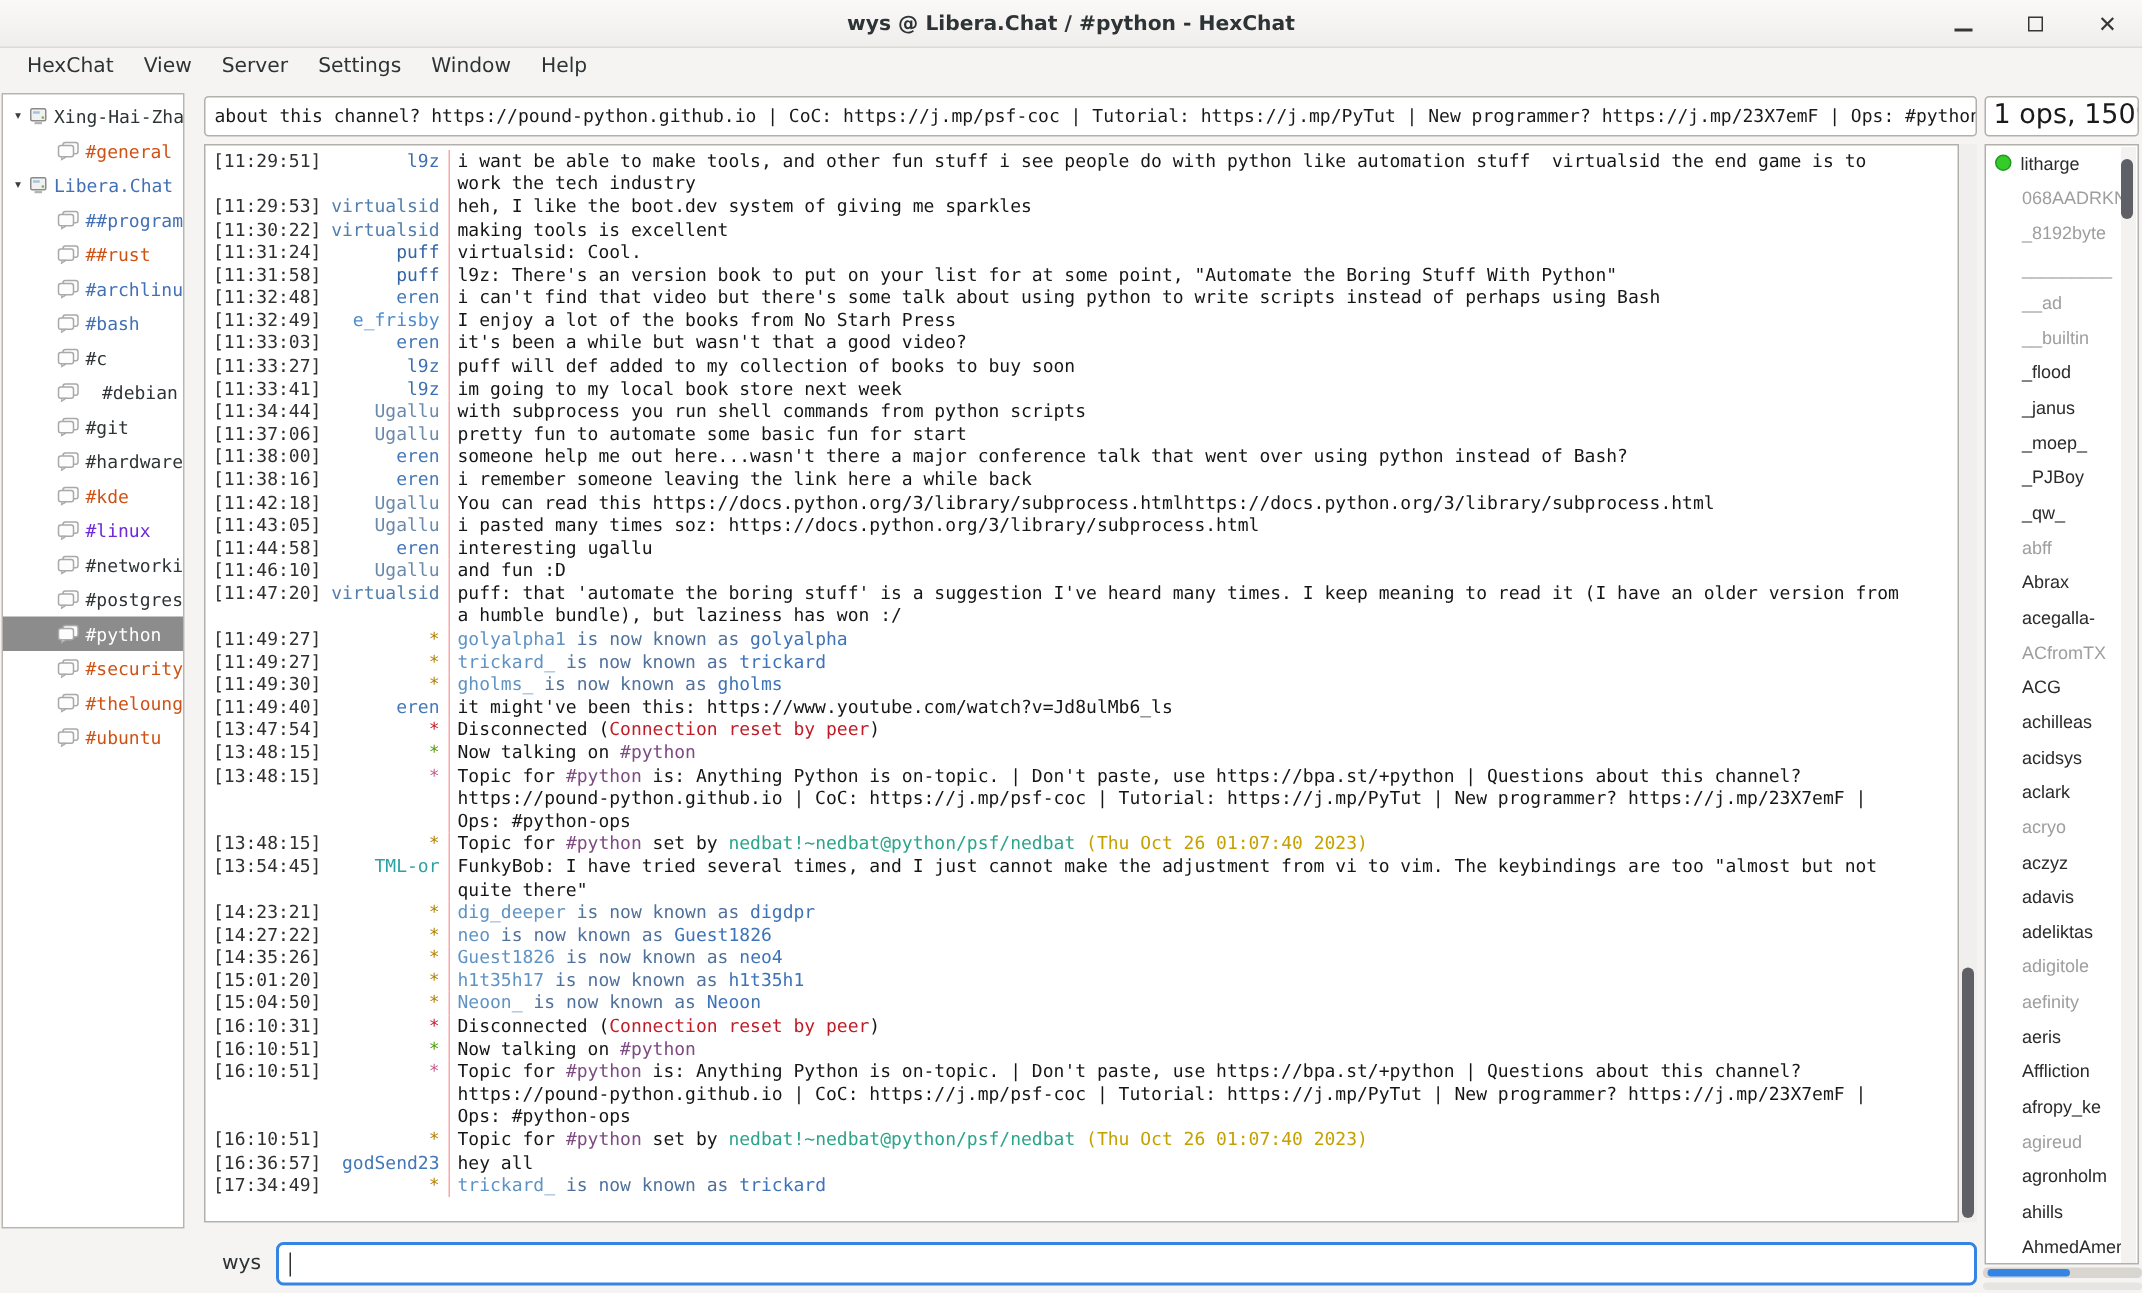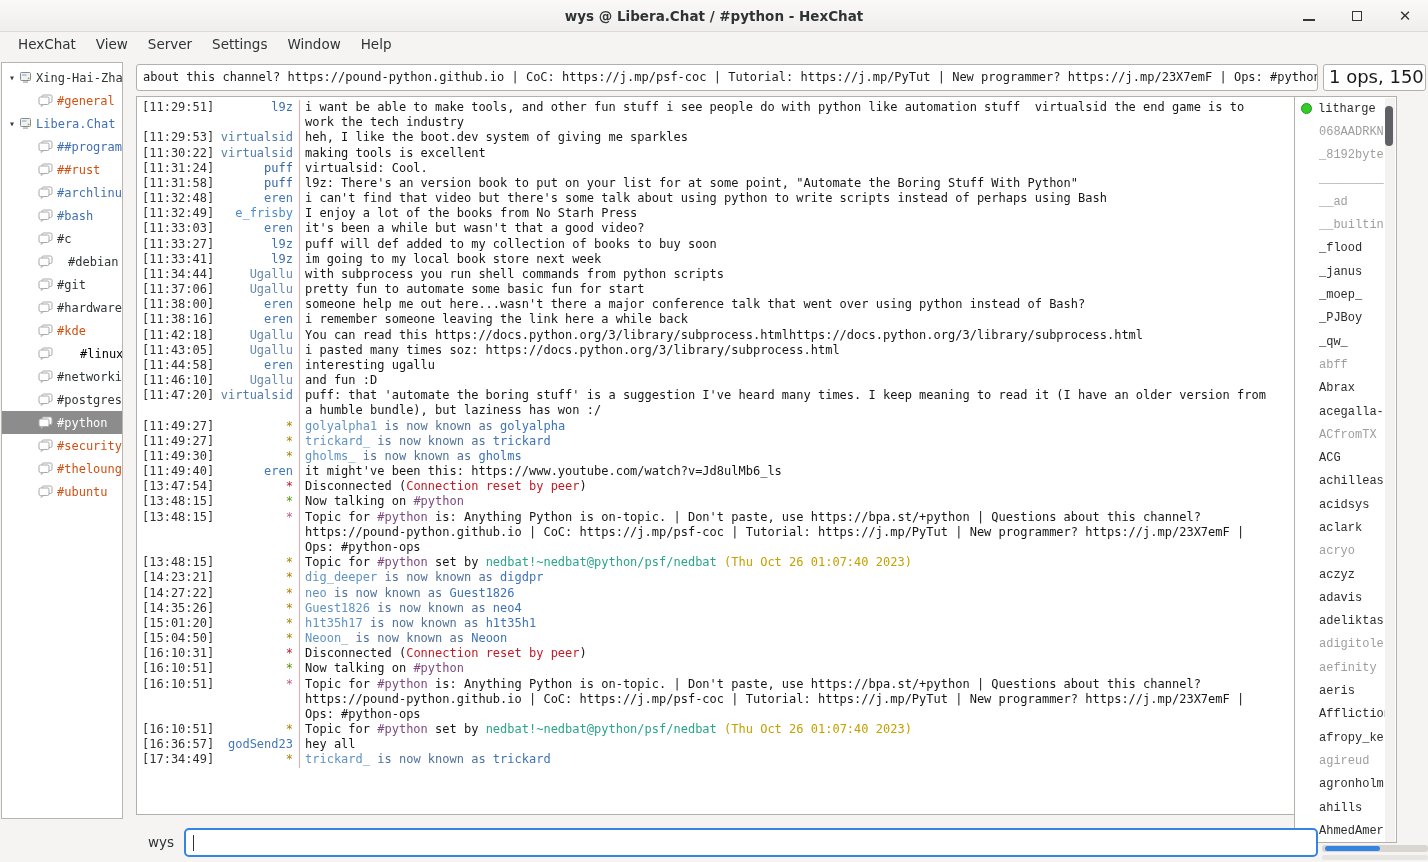--- a/index.html
+++ b/index.html
@@ -48,23 +48,23 @@
   .msg .time{flex:none;width:74px;color:#303030}
   .msg .nick{flex:none;width:83px;text-align:right;padding-right:6px;box-sizing:border-box}
   .msg .text{flex:1;border-left:1px solid #fca5a5;padding-left:5px;padding-right:28px;
     white-space:pre-wrap;word-wrap:break-word}
   .chat-vscroll{position:absolute;left:1306px;top:96px;width:12px;height:719px;background:#f1efed}
   .chat-vscroll .thumb{position:absolute;left:2px;width:8px;border-radius:4px;background:#5f6066;top:549px;height:167px}
   
   .user-header{position:absolute;left:1323px;top:64px;width:103px;height:27px;background:#fff;
     border:1px solid #b3b0ac;border-radius:3px;box-sizing:border-box;font-size:18px;line-height:24px;
     padding-left:5px;white-space:nowrap;overflow:hidden;color:#1a1a1a}
-  .userlist{position:absolute;left:1294px;top:96px;width:103px;height:747px;background:#fff;
+  .userlist{position:absolute;left:1323px;top:96px;width:103px;height:747px;background:#fff;
     border:1px solid #b3b0ac;box-sizing:border-box;overflow:hidden;
-    font-family:Liberation Mono, monospace;font-size:12px}
+    font-family:Liberation Sans, sans-serif;font-size:12px}
   .user-row{height:23.3px;display:flex;align-items:center;padding-left:24px;white-space:nowrap;color:#2b2b2b}
   .user-row.op{padding-left:6px}
   .user-row.away{color:#9e9e9e}
   .op-dot{width:11px;height:11px;border-radius:50%;background:#35cb28;border:1px solid #1f9a1f;margin-right:6px;flex:none;box-sizing:border-box}
   .user-vtrack{position:absolute;right:1px;top:1px;width:10px;height:745px;background:#f4f2f0}
   .user-vthumb{position:absolute;right:2px;top:8px;width:8px;height:40px;border-radius:4px;background:#5f6066}
   .user-hscroll{position:absolute;left:1322px;top:845px;width:106px;height:7px;background:#d9d6d2;border-radius:3px}
   .user-hthumb{position:absolute;left:3px;top:1px;width:55px;height:5px;background:#3584e4;border-radius:3px}
   .user-hscroll2{position:absolute;left:1322px;top:855px;width:106px;height:5px;background:#e7e5e2;border-radius:3px}
   
@@ -235,21 +235,21 @@
     </div>
     <div class="tree-row channel">
       <span class="tree-icon">
         <svg width="15" height="13" viewBox="0 0 15 13">
           <rect x="4" y="1" width="10" height="7.5" rx="1.5" fill="#fdfdfd" stroke="#a9a9a9"></rect>
           <path d="M6 8.5 L5.2 11 L8 8.5 Z" fill="#fdfdfd" stroke="#a9a9a9" stroke-width="0.8"></path>
           <rect x="1" y="3" width="10" height="7.5" rx="1.5" fill="#fdfdfd" stroke="#a9a9a9"></rect>
           <path d="M3.4 10.5 L3 12.6 L5.6 10.5 Z" fill="#fdfdfd" stroke="#a9a9a9" stroke-width="0.8"></path>
         </svg>
       </span>
-      <span class="tree-label" style="color: #000000; margin-left: 23px;">#linux</span>
+      <span class="tree-label" style="color: #6d28d9;">#linux</span>
     </div>
     <div class="tree-row channel">
       <span class="tree-icon">
         <svg width="15" height="13" viewBox="0 0 15 13">
           <rect x="4" y="1" width="10" height="7.5" rx="1.5" fill="#fdfdfd" stroke="#a9a9a9"></rect>
           <path d="M6 8.5 L5.2 11 L8 8.5 Z" fill="#fdfdfd" stroke="#a9a9a9" stroke-width="0.8"></path>
           <rect x="1" y="3" width="10" height="7.5" rx="1.5" fill="#fdfdfd" stroke="#a9a9a9"></rect>
           <path d="M3.4 10.5 L3 12.6 L5.6 10.5 Z" fill="#fdfdfd" stroke="#a9a9a9" stroke-width="0.8"></path>
         </svg>
       </span>
@@ -442,20 +442,25 @@
     </div>
     <div class="msg">
       <span class="time">[13:48:15]</span>
       <span class="nick" style="color: rgb(196, 91, 138);">*</span>
       <span class="text"><span>Topic for </span><span style="color: rgb(125, 74, 130);">#python</span><span> is: Anything Python is on-topic. | Don't paste, use https://bpa.st/+python | Questions about this channel? https://pound-python.github.io | CoC: https://j.mp/psf-coc | Tutorial: https://j.mp/PyTut | New programmer? https://j.mp/23X7emF | Ops: #python-ops</span></span>
     </div>
     <div class="msg">
       <span class="time">[13:48:15]</span>
       <span class="nick" style="color: rgb(176, 128, 0);">*</span>
       <span class="text"><span>Topic for </span><span style="color: rgb(125, 74, 130);">#python</span><span> set by </span><span style="color: rgb(42, 165, 138);">nedbat!~nedbat@python/psf/nedbat</span><span> </span><span style="color: rgb(196, 160, 0);">(Thu Oct 26 01:07:40 2023)</span></span>
+    </div>
+    <div class="msg">
+      <span class="time">[13:54:45]</span>
+      <span class="nick" style="color: rgb(43, 163, 163);">TML-or</span>
+      <span class="text"><span>FunkyBob: I have tried several times, and I just cannot make the adjustment from vi to vim. The keybindings are too "almost but not quite there"</span></span>
     </div>
     <div class="msg">
       <span class="time">[14:23:21]</span>
       <span class="nick" style="color: rgb(176, 128, 0);">*</span>
       <span class="text"><span style="color: rgb(95, 147, 196);">dig_deeper</span><span style="color: rgb(80, 113, 156);"> is now known as </span><span style="color: rgb(62, 115, 184);">digdpr</span></span>
     </div>
     <div class="msg">
       <span class="time">[14:27:22]</span>
       <span class="nick" style="color: rgb(176, 128, 0);">*</span>
       <span class="text"><span style="color: rgb(95, 147, 196);">neo</span><span style="color: rgb(80, 113, 156);"> is now known as </span><span style="color: rgb(62, 115, 184);">Guest1826</span></span>

